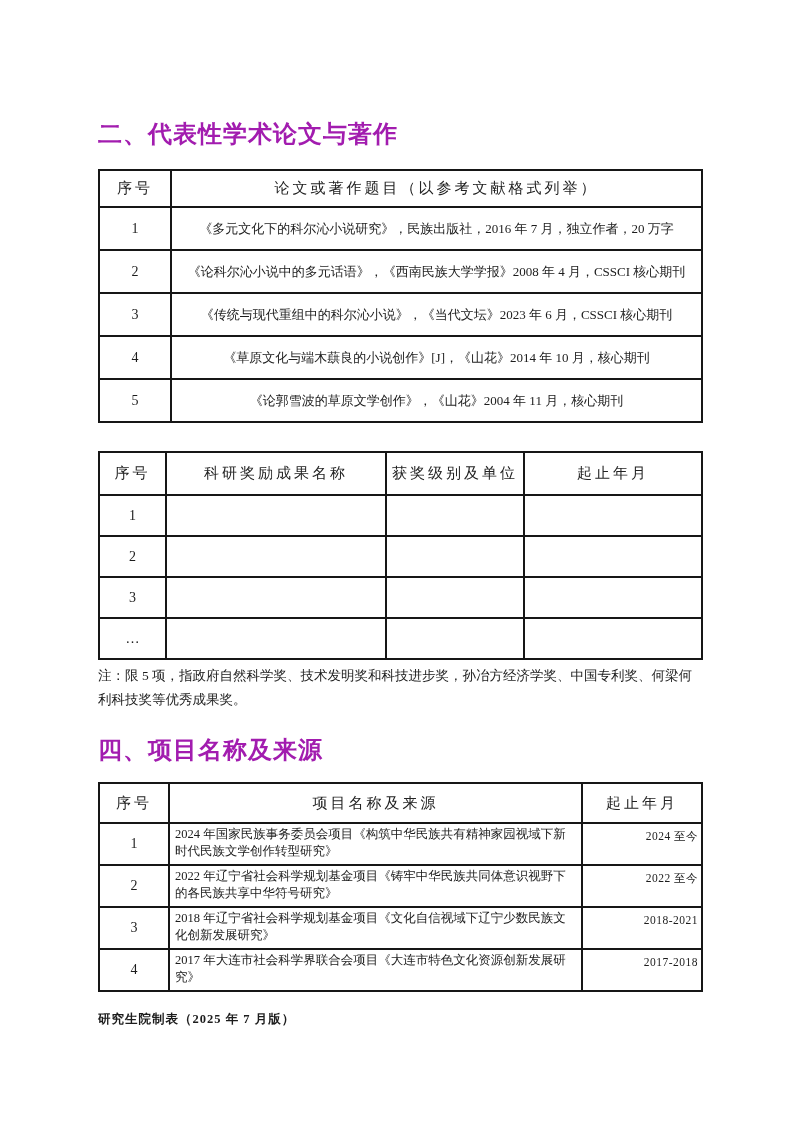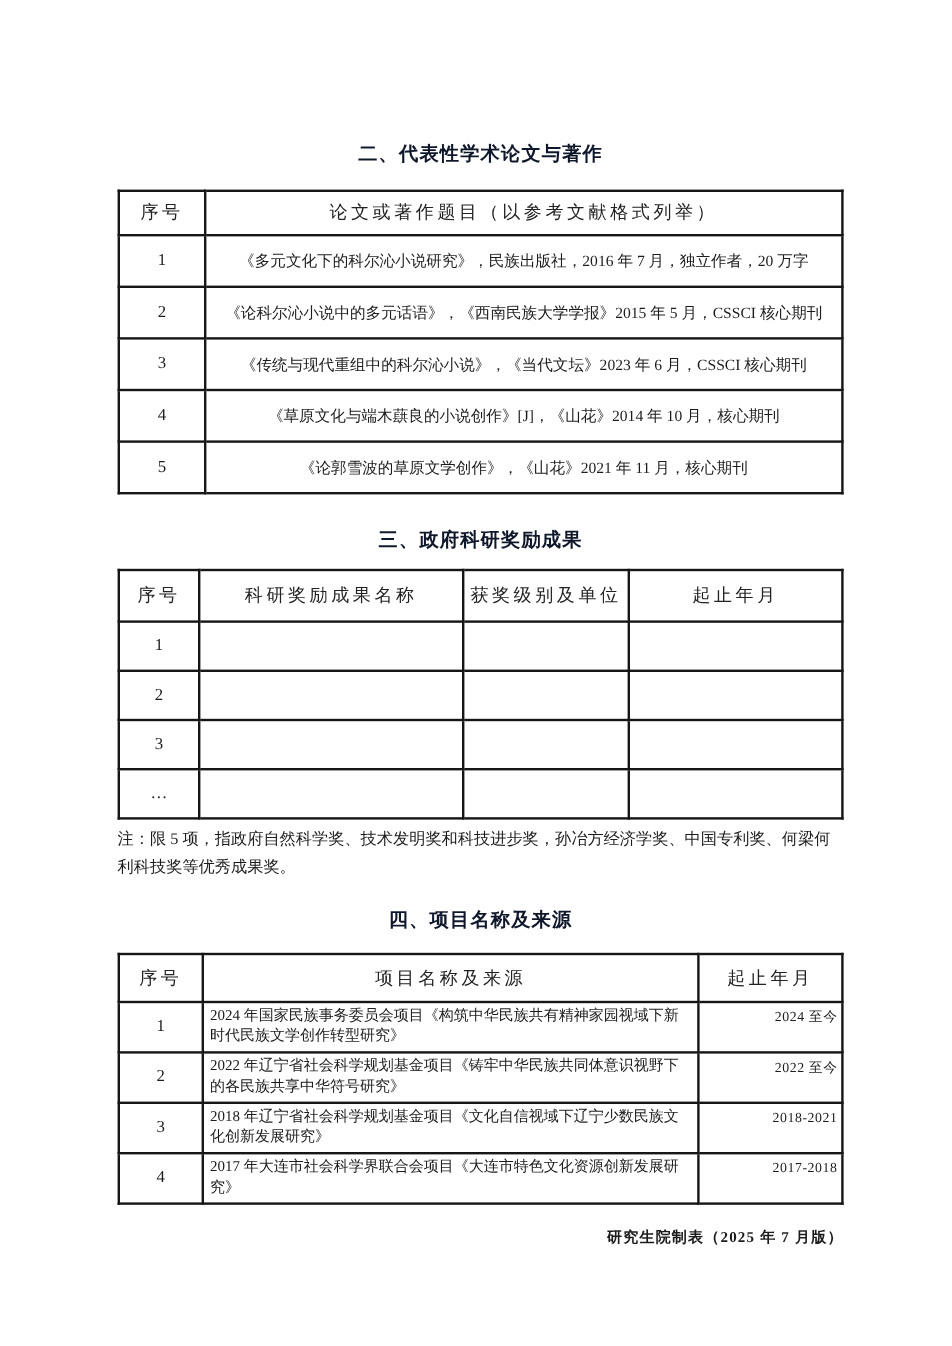--- a/index.html
+++ b/index.html
@@ -17,26 +17,25 @@
   .page {
     position: relative;
     width: 793px;
     height: 1122px;
     background: #ffffff;
     padding: 118px 90px 0 98px;
     overflow: hidden;
   }
   .sec-title {
     font-family: "Liberation Sans", "DejaVu Sans", sans-serif;
-    font-size: 16px;
+    font-size: 24px;
     font-weight: bold;
     letter-spacing: 1px;
     margin: 0;
-    color: #0f172a;
-    text-align: center;
+    color: #a21caf;
   }
   table.tbl {
     width: 100%;
     border-collapse: collapse;
     table-layout: fixed;
   }
   .tbl th, .tbl td {
     border: 2px solid #161616;
     padding: 0;
     overflow: hidden;
@@ -103,21 +102,21 @@
     font-size: 11.5px;
     line-height: 14px;
     padding: 5px 3px 0 5px;
     vertical-align: top;
     text-align: right;
     letter-spacing: 0.5px;
   }
   
   .footer {
     margin: 19px 0 0 0;
-    text-align: right;
+    text-align: left;
     font-size: 12.5px;
     font-weight: bold;
     letter-spacing: 1px;
     color: #1c1c1c;
   }
 </style>
 </head>
 <body>
 
 <div class="page">
@@ -135,40 +134,39 @@
           <th>论文或著作题目（以参考文献格式列举）</th>
         </tr>
       </thead>
       <tbody>
         <tr>
           <td class="no">1</td>
           <td class="val">《多元文化下的科尔沁小说研究》，民族出版社，2016 年 7 月，独立作者，20 万字</td>
         </tr>
         <tr>
           <td class="no">2</td>
-          <td class="val">《论科尔沁小说中的多元话语》，《西南民族大学学报》2015 年 5 月，CSSCI 核心期刊</td>
+          <td class="val">《论科尔沁小说中的多元话语》，《西南民族大学学报》2008 年 4 月，CSSCI 核心期刊</td>
         </tr>
         <tr>
           <td class="no">3</td>
           <td class="val">《传统与现代重组中的科尔沁小说》，《当代文坛》2023 年 6 月，CSSCI 核心期刊</td>
         </tr>
         <tr>
           <td class="no">4</td>
           <td class="val">《草原文化与端木蕻良的小说创作》[J]，《山花》2014 年 10 月，核心期刊</td>
         </tr>
         <tr>
           <td class="no">5</td>
-          <td class="val center">《论郭雪波的草原文学创作》，《山花》2021 年 11 月，核心期刊</td>
+          <td class="val center">《论郭雪波的草原文学创作》，《山花》2004 年 11 月，核心期刊</td>
         </tr>
       </tbody>
     </table>
   </section>
 
   <section class="sec-awards">
-    <h2 class="sec-title">三、政府科研奖励成果</h2>
     <table class="tbl tbl-awards">
       <colgroup>
         <col style="width:67px">
         <col style="width:220px">
         <col style="width:138px">
         <col>
       </colgroup>
       <thead>
         <tr>
           <th>序号</th>

